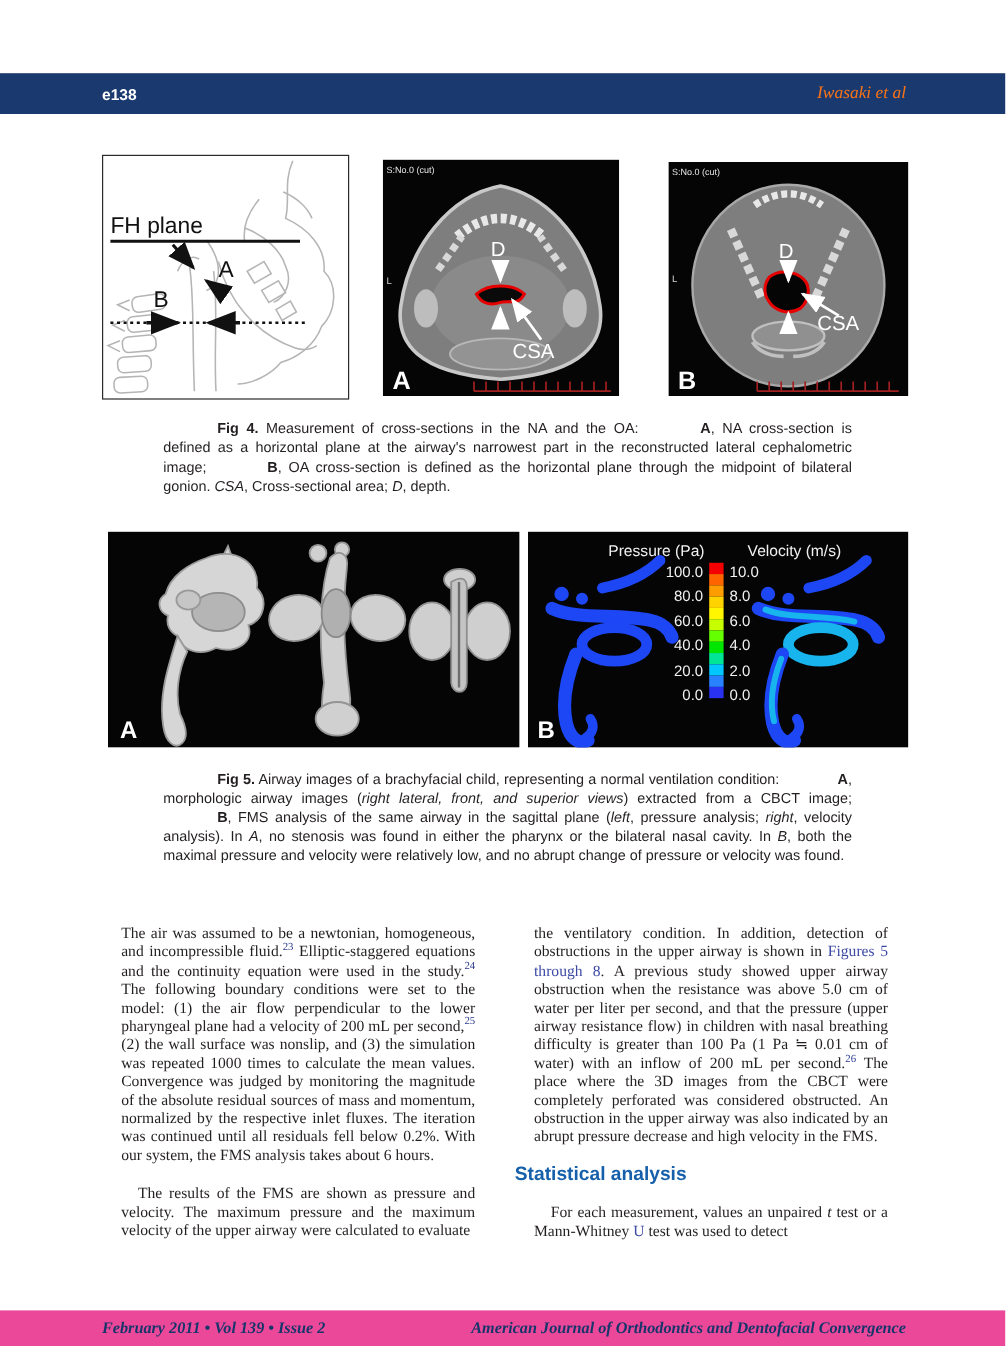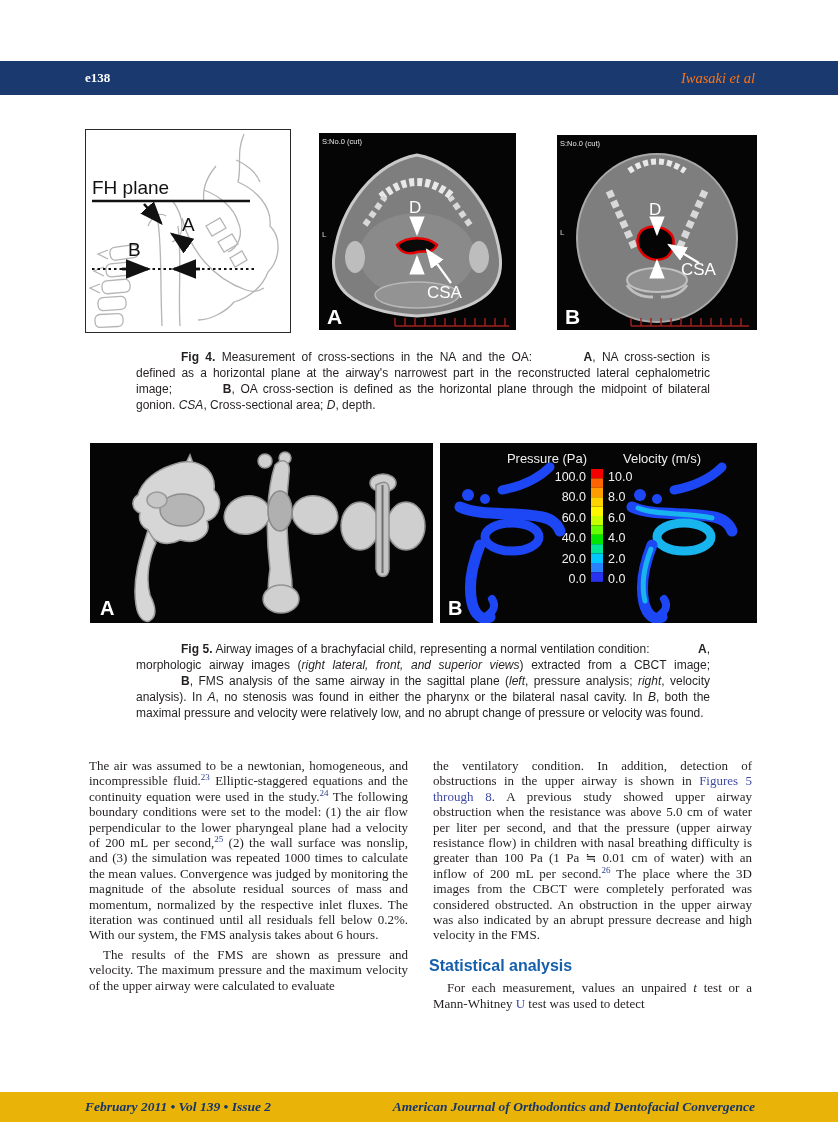--- a/index.html
+++ b/index.html
@@ -3,23 +3,23 @@
 <meta charset="utf-8">
 <style>
   html,body{margin:0;padding:0;background:#ffffff;}
   .page{position:relative;width:838px;height:1122px;background:#ffffff;overflow:hidden;
         font-family:"Liberation Serif",serif;color:#231f20;}
 
   
   .header-bar{position:absolute;top:61px;left:0;width:838px;height:34px;background:#1a3a6f;
               display:flex;align-items:center;justify-content:space-between;
               padding:0 83px 0 85px;box-sizing:border-box;}
-  .header-bar .pageno{font-family:Liberation Serif, serif;font-weight:bold;font-size:13px;color:#ffffff;}
+  .header-bar .pageno{font-family:Liberation Sans, sans-serif;font-weight:bold;font-size:13px;color:#ffffff;}
   .header-bar .authors{font-family:"Liberation Serif",serif;font-style:italic;font-size:14.5px;color:#f97316;}
-  .footer-bar{position:absolute;top:1092px;left:0;width:838px;height:30px;background:#eab308;
+  .footer-bar{position:absolute;top:1092px;left:0;width:838px;height:30px;background:#ec4899;
               display:flex;align-items:center;justify-content:space-between;
               padding:0 83px 0 85px;box-sizing:border-box;
               font-family:"Liberation Serif",serif;font-style:italic;font-weight:bold;
               font-size:13.5px;color:#16356b;}
 
   
   .fig4-row{position:absolute;top:129px;left:85px;display:flex;align-items:flex-start;}
   .panel-drawing{width:204px;height:202px;background:#ffffff;border:1px solid #2a2a2a;margin-right:28px;}
   .panel-ct-a{width:197px;height:197px;margin-top:4px;margin-right:41px;}
   .panel-ct-b{width:200px;height:195px;margin-top:6px;}
@@ -29,21 +29,21 @@
 
   
   .caption{position:absolute;left:136px;width:574px;margin:0;text-align:justify;
            font-family:"Liberation Sans",sans-serif;font-size:12px;line-height:16px;color:#231f20;}
   .cap4{top:349px;}
   .cap5{top:641px;}
 
   
   .body-cols{position:absolute;top:754px;left:85px;width:672px;display:flex;gap:17px;}
   .col{width:327px;text-align:justify;font-size:13px;line-height:15.4px;}
-  .col p{margin:4px;}
+  .col p{margin:16px;}
   .col p.indent{text-indent:14px;}
   .sect-heading{margin:15px 0 7px 0;font-family:"Liberation Sans",sans-serif;
                 font-weight:bold;font-size:16px;color:#1660ab;}
 
   
   .run-b{font-weight:bold;margin-left:45px;}
   .run-i{font-style:italic;}
   .run-link{color:#3d4ba5;}
   sup.run-sup{color:#2c3c8e;font-size:9px;line-height:0;}
 

